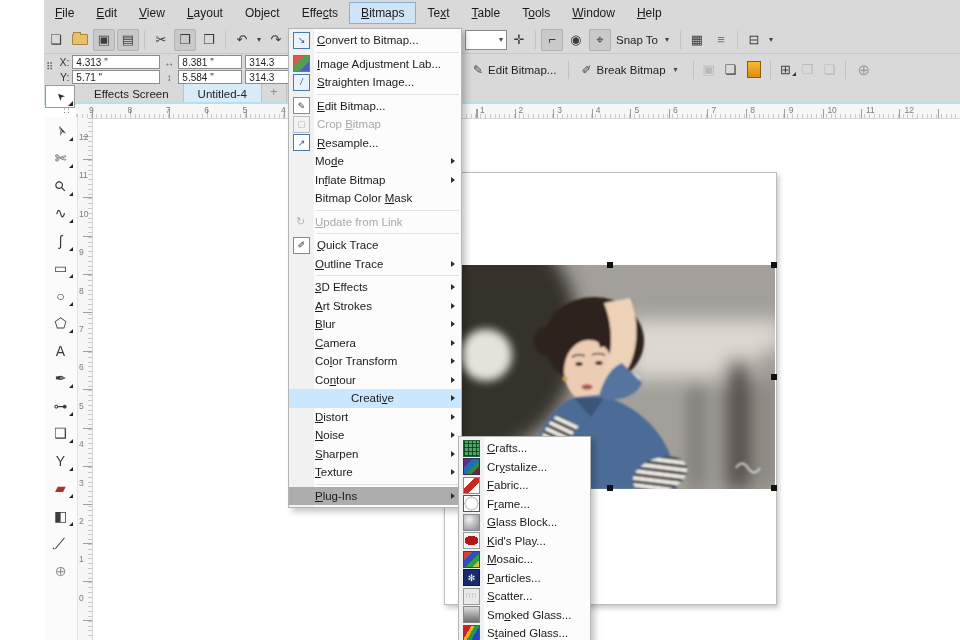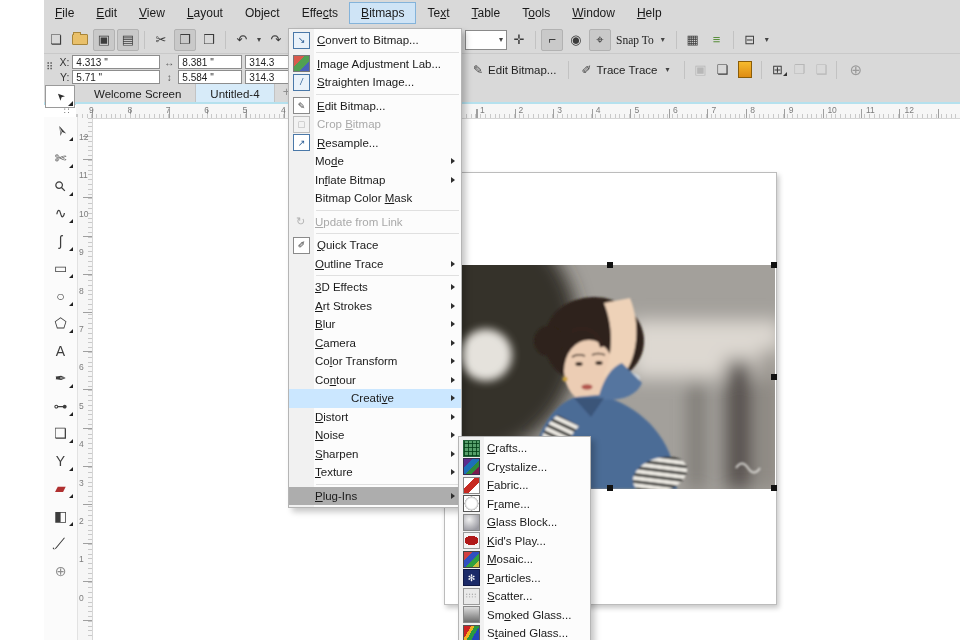--- a/index.html
+++ b/index.html
@@ -12,21 +12,21 @@
   .mbi{padding:0 11px;height:22px;line-height:22px;cursor:default;}
   .mbi.open{background:#cfe4f6;border:1px solid #84b3da;height:20px;line-height:20px;}
   .toolbar{position:absolute;left:44px;right:0;top:26px;height:27px;background:#d9d9d9;display:flex;align-items:center;}
   .tbtn{width:22px;height:22px;margin:0 1px;display:flex;align-items:center;justify-content:center;
         font-size:13px;color:#3c3c3c;border-radius:2px;}
   .tbtn.pressed{background:#c9c9c9;border:1px solid #b2b2b2;width:20px;height:20px;}
   .tsep{width:1px;height:18px;background:#c2c2c2;margin:0 4px;}
   .chev{font-size:8px;color:#444;width:10px;text-align:center;}
   .tb-right{position:absolute;left:421px;top:0;height:27px;display:flex;align-items:center;}
   .combo{width:40px;height:18px;background:#fff;border:1px solid #8a8a8a;display:flex;align-items:center;justify-content:flex-end;}
-  .snap{font-size:11.5px;color:#222;margin:0 4px;display:flex;align-items:center;gap:4px;font-family:Liberation Serif, serif;}
+  .snap{font-size:11.5px;color:#222;margin:0 4px;display:flex;align-items:center;gap:4px;}
   .ic-folder{position:relative;width:14px;height:9px;background:#e9c06a;border:1px solid #a8853a;border-radius:1px;}
   .ic-folder::before{content:"";position:absolute;left:0;top:-3px;width:6px;height:2px;background:#e9c06a;border:1px solid #a8853a;border-bottom:none;}
 
   .propbar{position:absolute;left:44px;right:0;top:53px;height:31px;background:#d9d9d9;border-top:1px solid #c9c9c9;border-bottom:1px solid #c9c9c9;}
   .pb-left{position:absolute;left:2px;top:1px;display:flex;align-items:flex-start;}
   .pbgrid{font-size:10px;color:#555;margin:6px 4px 0 0;}
   .pbcol{display:flex;flex-direction:column;gap:1px;}
   .pbrow{display:flex;align-items:center;height:14px;gap:3px;}
   .pblab{font-size:10.5px;color:#333;width:12px;text-align:right;}
   .pbico{font-size:10px;color:#555;width:12px;text-align:center;}
@@ -220,39 +220,39 @@
       </div>
     </div>
     <div class="pb-right">
       <div class="pbbtn">
         <span class="bico">✎</span>
         <span>Edit Bitmap...</span>
       </div>
       <div class="tsep"></div>
       <div class="pbbtn">
         <span class="bico">✐</span>
-        <span>Trace Trace</span>
+        <span>Break Bitmap</span>
         <span class="chev">▾</span>
       </div>
       <div class="tsep"></div>
       <div class="dis-ic">▣</div>
       <div class="dis-ic" style="color:#3c3c3c">❏</div>
       <span class="mask-ic"></span>
       <div class="tsep"></div>
       <div class="optbtn">⊞</div>
       <div class="dis-ic">❐</div>
       <div class="dis-ic">❑</div>
       <div class="tsep"></div>
       <div class="plus-ic">⊕</div>
     </div>
   </div>
 
   <div class="tabrow">
     <div class="tabs">
-      <div class="tab">Welcome Screen</div>
+      <div class="tab">Effects Screen</div>
       <div class="tab active">Untitled-4</div>
       <div class="tab-plus">+</div>
     </div>
   </div>
   <div class="cyanline"></div>
   <div class="pickbox">
       <span class="tg">➤</span>
     </div>
 
   <div class="rcorner">∷</div>

